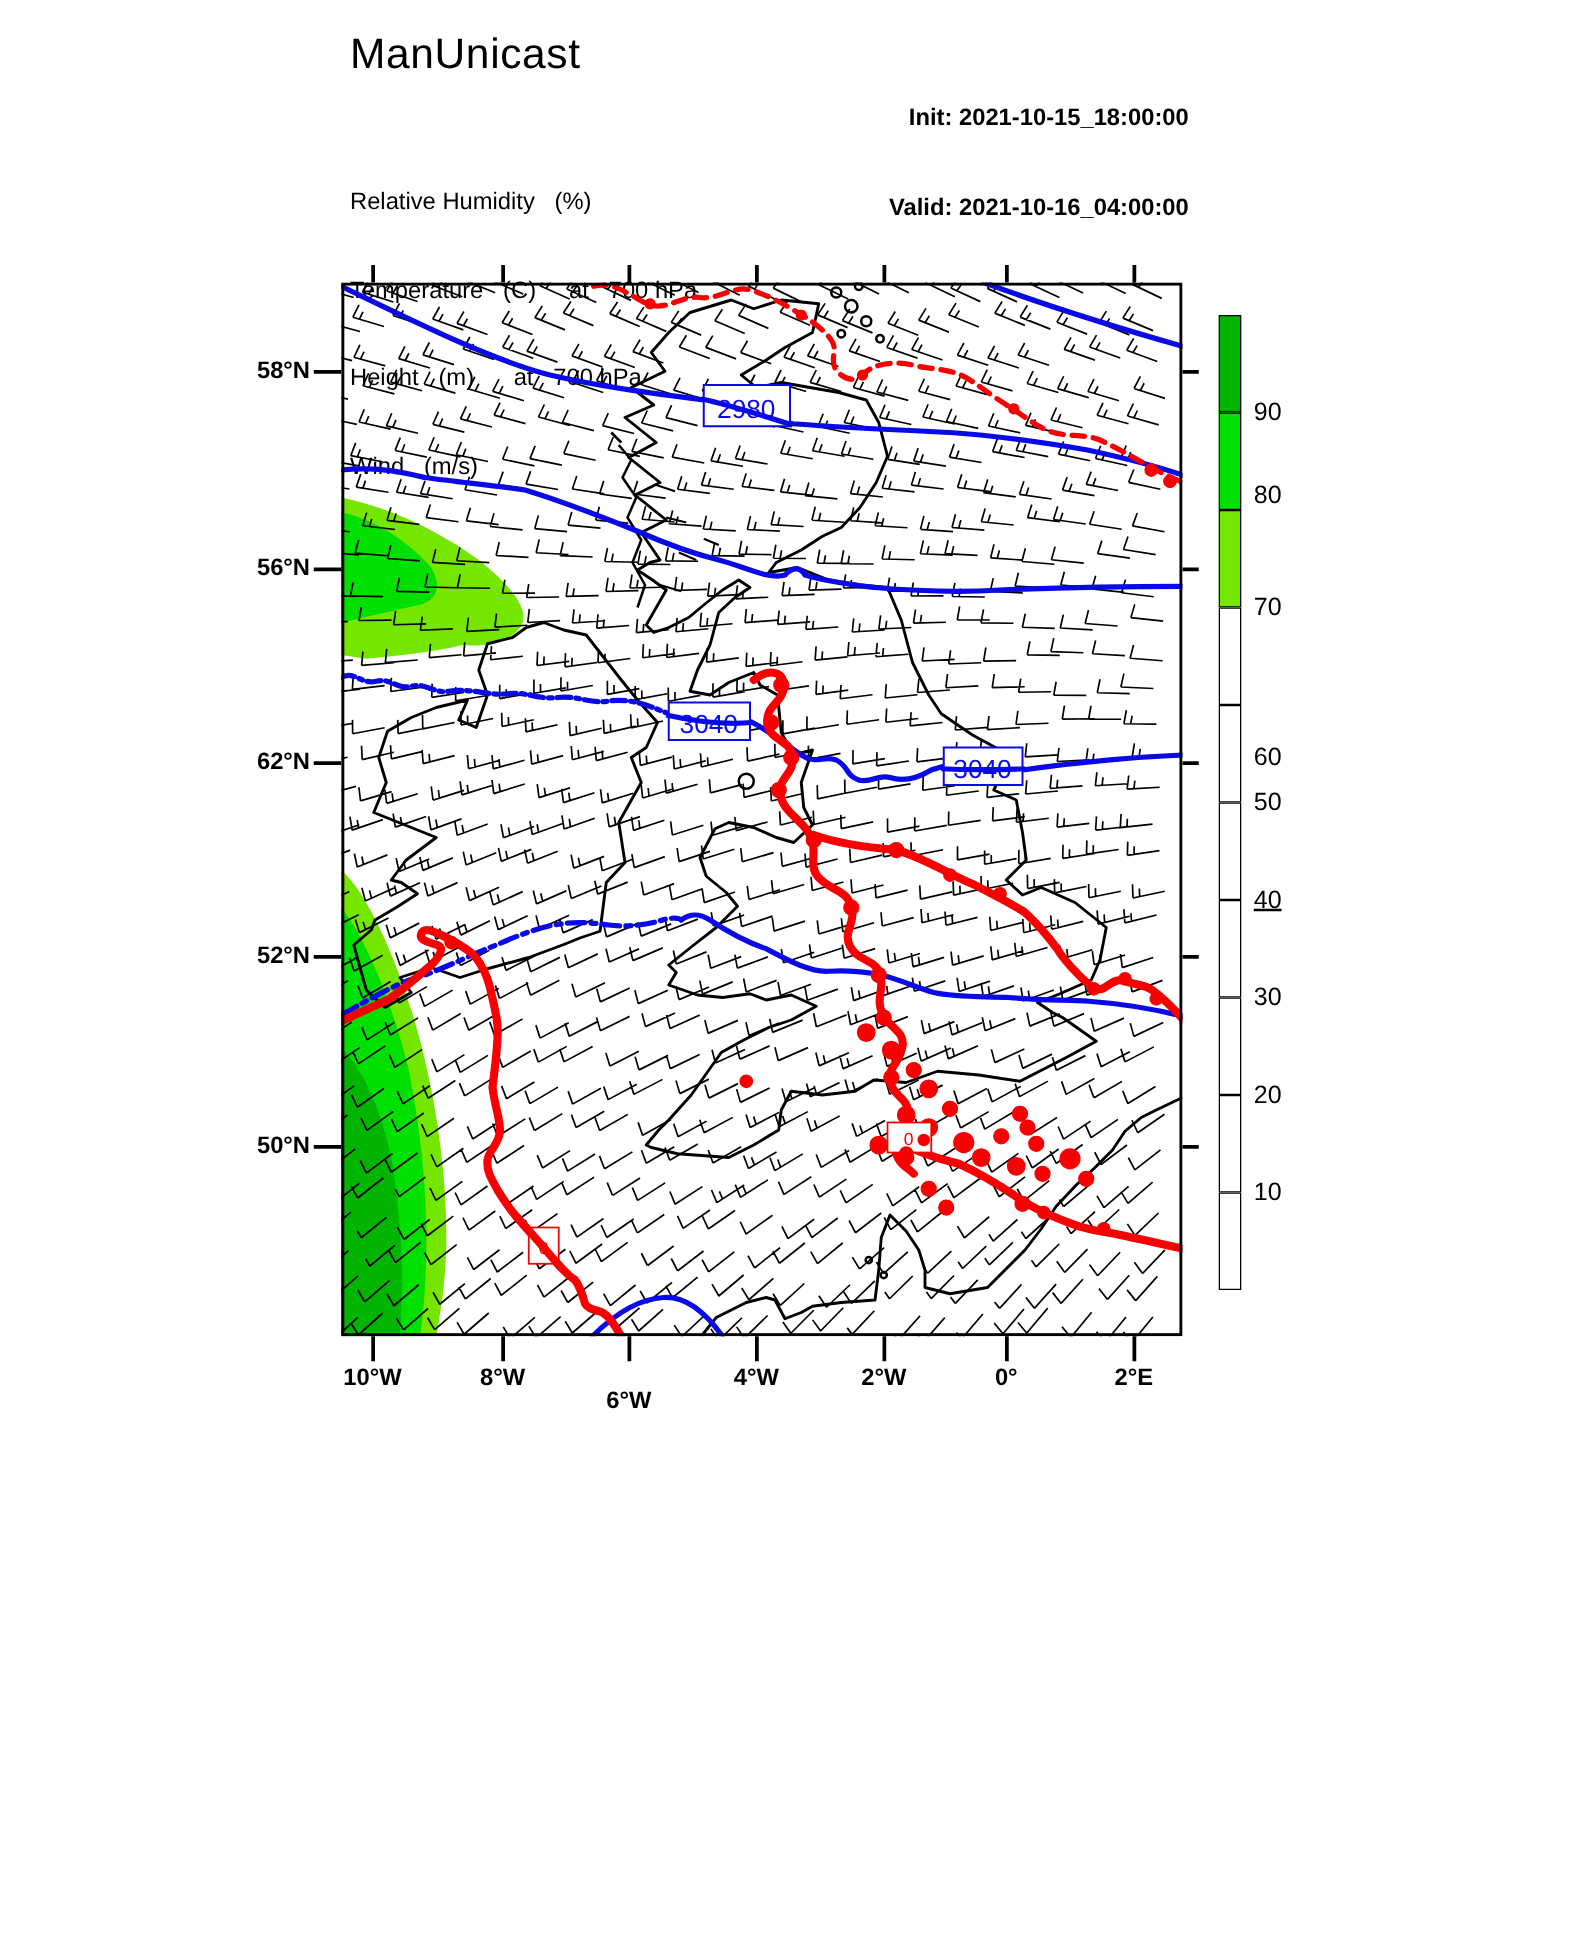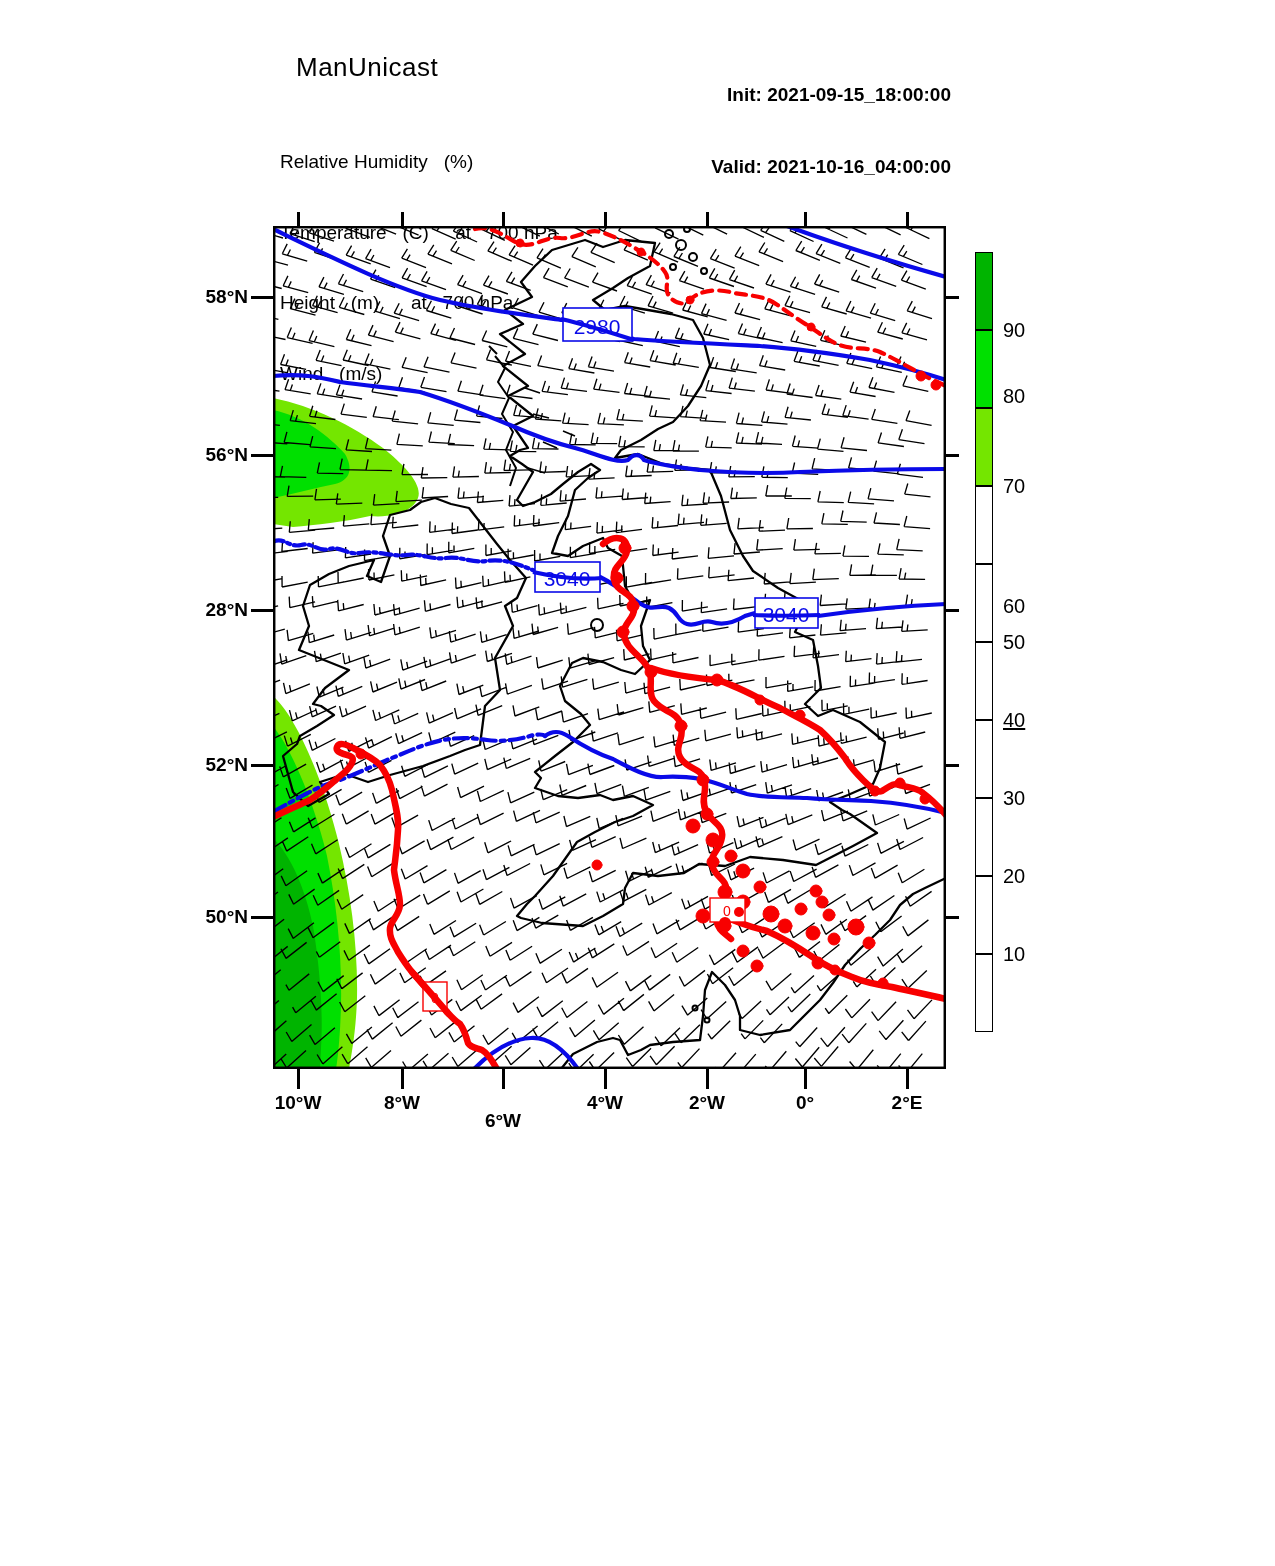--- a/index.html
+++ b/index.html
@@ -1,18 +1,18 @@
 <!DOCTYPE html>
 <html><head>
 <meta charset="utf-8">
 <style>
   html,body{margin:0;padding:0;background:#ffffff;}
   body{width:1275px;height:1566px;font-family:"Liberation Sans","DejaVu Sans",sans-serif;color:#000;}
   .page{position:relative;width:1275px;height:1566px;background:#fff;overflow:hidden;}
-  .brand{position:absolute;left:296px;top:24px;font-size:26px;font-weight:normal;letter-spacing:.5px;margin-top:28px;}
+  .brand{position:absolute;left:280px;top:24px;font-size:34px;font-weight:normal;letter-spacing:.5px;}
   .run-times{position:absolute;left:600px;top:35px;width:351px;text-align:right;
              font-size:19px;font-weight:bold;line-height:24px;white-space:pre;}
   .params{position:absolute;left:280px;top:103px;font-size:19px;line-height:23.5px;white-space:pre;}
   #map-svg{position:absolute;left:273px;top:226px;}
   #map-svg text{font-family:"Liberation Sans","DejaVu Sans",sans-serif;}
   .cap{position:absolute;left:731px;transform:translateX(-50%);font-size:22px;font-weight:bold;white-space:nowrap;}
   .cap-blue{top:1136px;color:#0a0ae8;}
   .cap-red{top:1178px;color:#f80000;}
   .tick{position:absolute;background:#000;}
   .axlabel{position:absolute;font-size:19px;font-weight:bold;}
@@ -22,21 +22,21 @@
   .cblabel{position:absolute;left:1003px;width:50px;font-size:20px;height:24px;line-height:24px;}
 </style>
 </head>
 <body>
 
 <div class="page">
 
   <div class="brand">ManUnicast</div>
 
   <div class="run-times">
-    <div>Init: 2021-09-15_18:00:00</div>
+    <div>Init: 2021-10-15_18:00:00</div>
     <div>Valid: 2021-10-16_04:00:00</div>
   </div>
 
   <div class="params">
     <div>Relative Humidity   (%)</div>
     <div>Temperature   (C)     at   700 hPa</div>
     <div>Height   (m)      at   700 hPa</div>
     <div>Wind   (m/s)</div>
   </div>
 
@@ -203,21 +203,21 @@
       <div class="tick" style="left: 905.5px; top: 212px; width: 3px; height: 14px;"></div>
       <div class="axlabel xlab" style="left: 862px;">2°E</div>
       <div class="tick" style="left: 251px; top: 295.5px; width: 22px; height: 3px;"></div>
       <div class="tick" style="left: 946px; top: 295.5px; width: 13px; height: 3px;"></div>
       <div class="axlabel ylab" style="top: 285px;">58°N</div>
       <div class="tick" style="left: 251px; top: 453.5px; width: 22px; height: 3px;"></div>
       <div class="tick" style="left: 946px; top: 453.5px; width: 13px; height: 3px;"></div>
       <div class="axlabel ylab" style="top: 443px;">56°N</div>
       <div class="tick" style="left: 251px; top: 608.5px; width: 22px; height: 3px;"></div>
       <div class="tick" style="left: 946px; top: 608.5px; width: 13px; height: 3px;"></div>
-      <div class="axlabel ylab" style="top: 598px;">28°N</div>
+      <div class="axlabel ylab" style="top: 598px;">62°N</div>
       <div class="tick" style="left: 251px; top: 763.5px; width: 22px; height: 3px;"></div>
       <div class="tick" style="left: 946px; top: 763.5px; width: 13px; height: 3px;"></div>
       <div class="axlabel ylab" style="top: 753px;">52°N</div>
       <div class="tick" style="left: 251px; top: 915.5px; width: 22px; height: 3px;"></div>
       <div class="tick" style="left: 946px; top: 915.5px; width: 13px; height: 3px;"></div>
       <div class="axlabel ylab" style="top: 905px;">50°N</div>
     </div>
   <div id="colorbar">
       <div class="cbseg" style="left: 975px; top: 252px; width: 18px; height: 78px; background: rgb(0, 180, 0);"></div>
       <div class="cbseg" style="left: 975px; top: 330px; width: 18px; height: 78px; background: rgb(0, 224, 0);"></div>

